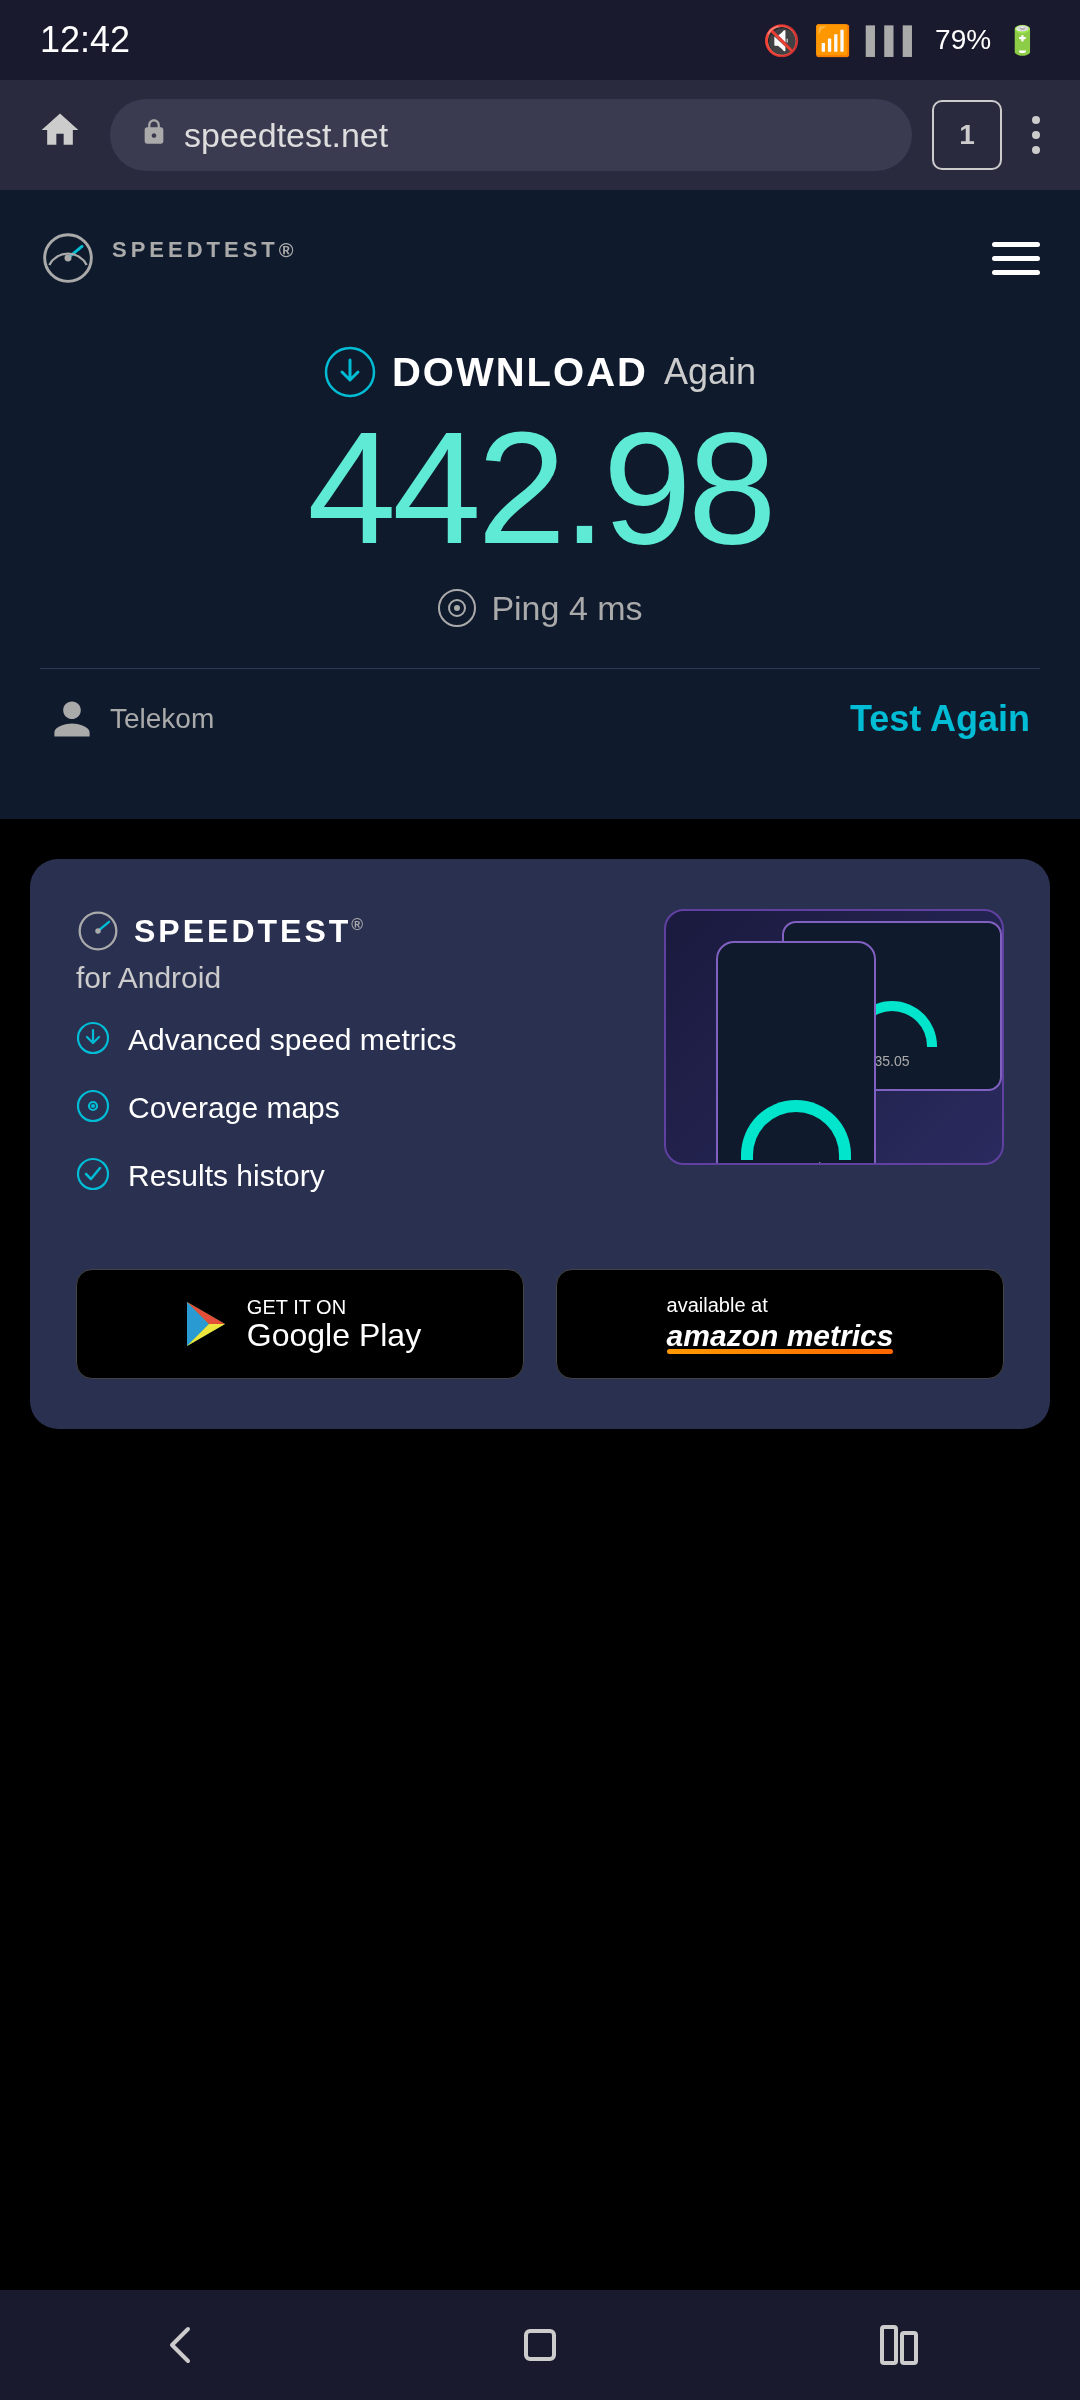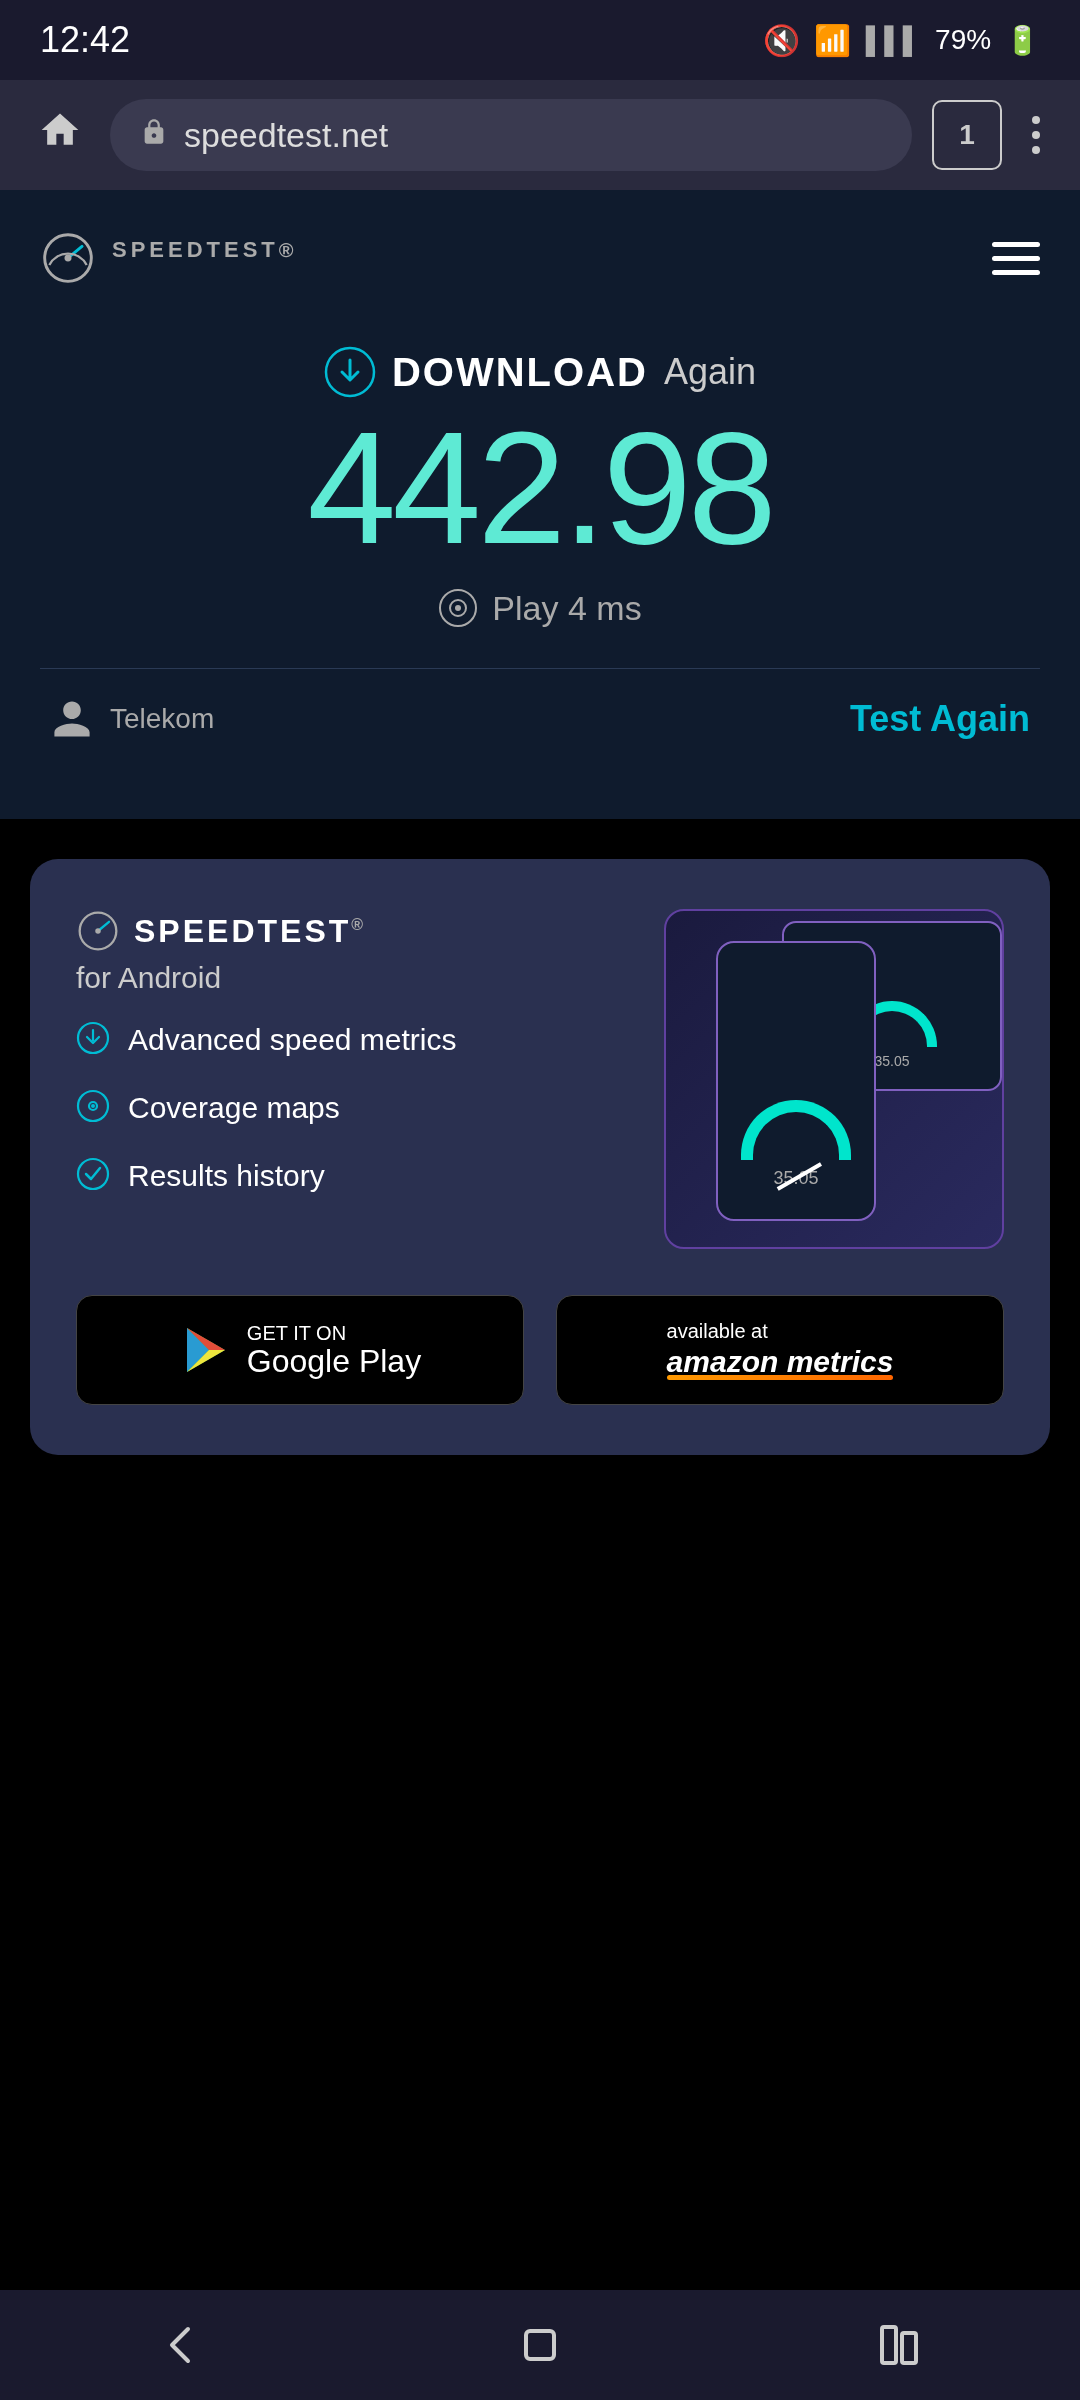--- a/index.html
+++ b/index.html
@@ -280,21 +280,21 @@
     }
     .promo-feature-text {
       color: #fff;
       font-size: 30px;
       line-height: 1.4;
     }
 
     
     .promo-phone-area {
       width: 340px;
-      height: 340px;
+      height: 256px;
       border-radius: 20px;
       overflow: hidden;
       flex-shrink: 0;
       position: relative;
       background: linear-gradient(135deg, #1a1a3e 0%, #2a2a5e 100%);
       border: 2px solid #6040a0;
     }
     .phone-mockup {
       width: 100%;
       height: 100%;
@@ -540,21 +540,21 @@
     </div>
     <div class="download-speed">442.98</div>
     <div class="ping-row">
 
       <svg width="40" height="40" viewBox="0 0 40 40">
         <circle cx="20" cy="20" r="18" stroke="#aaa" stroke-width="2" fill="none"></circle>
         <circle cx="20" cy="20" r="8" stroke="#aaa" stroke-width="2" fill="none"></circle>
         <circle cx="20" cy="20" r="3" fill="#aaa"></circle>
       </svg>
       <span class="ping-text">
-        <span>Play</span> <span>4</span> <span>ms</span>
+        <span>Ping</span> <span>4</span> <span>ms</span>
       </span>
     </div>
   </div>
 
   <div class="provider-row">
     <div class="provider-left">
       <svg width="44" height="44" viewBox="0 0 24 24" fill="#aaa">
         <path d="M12 12c2.7 0 4.8-2.1 4.8-4.8S14.7 2.4 12 2.4 7.2 4.5 7.2 7.2 9.3 12 12 12zm0 2.4c-3.2 0-9.6 1.6-9.6 4.8v2.4h19.2v-2.4c0-3.2-6.4-4.8-9.6-4.8z"></path>
       </svg>
       <span>Telekom</span>

